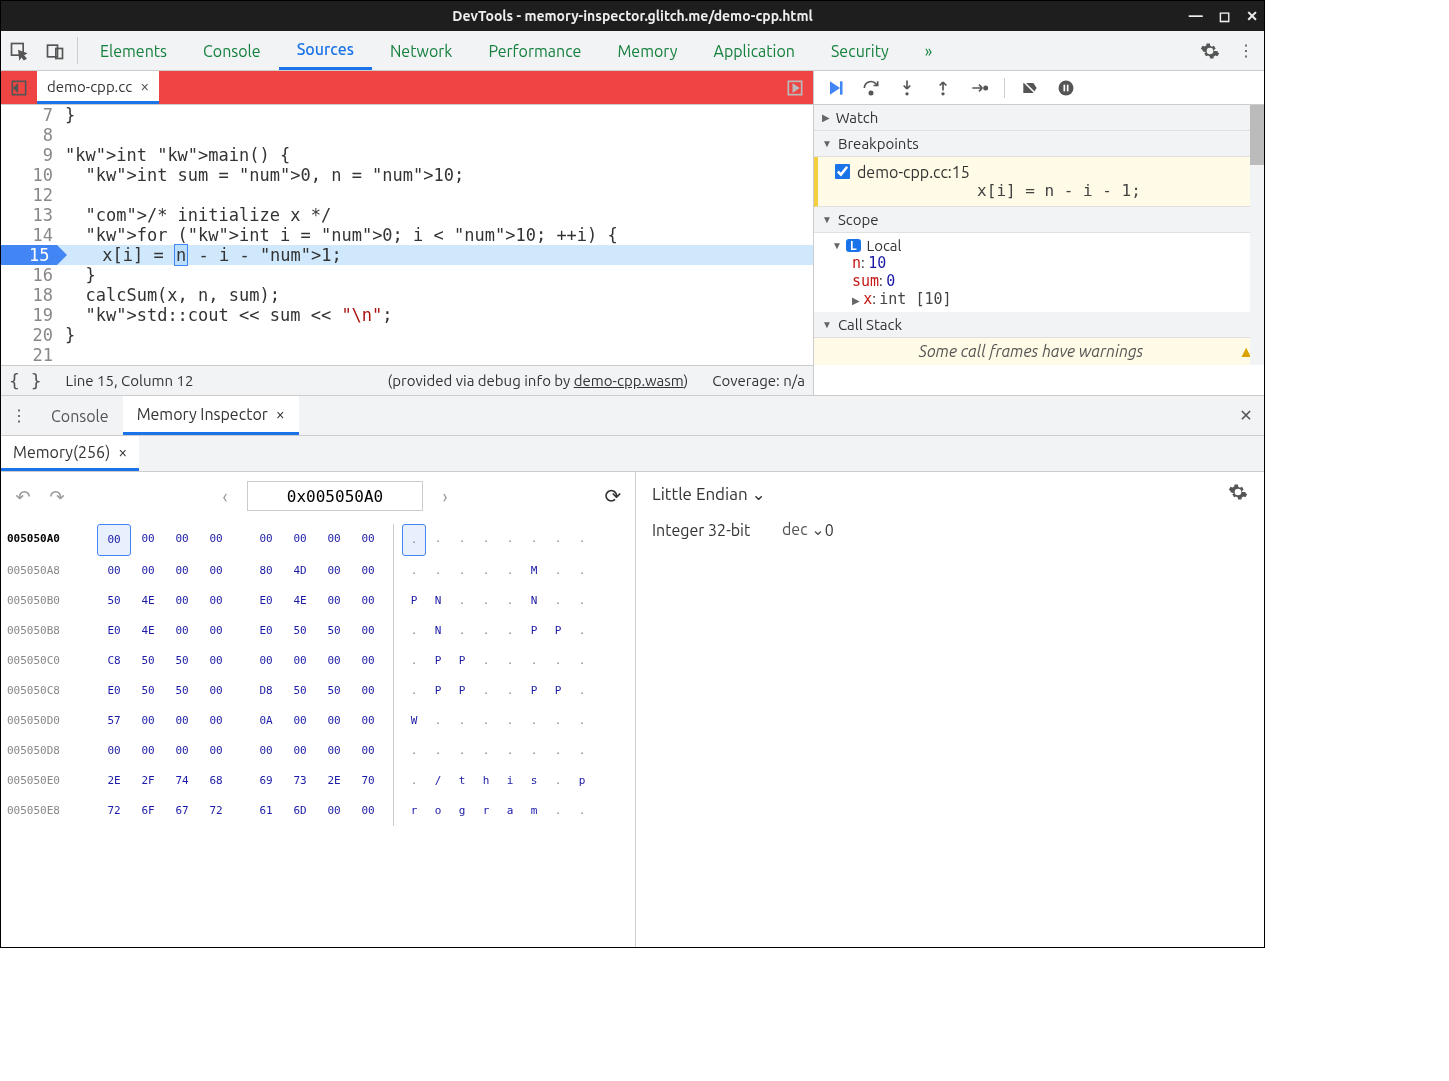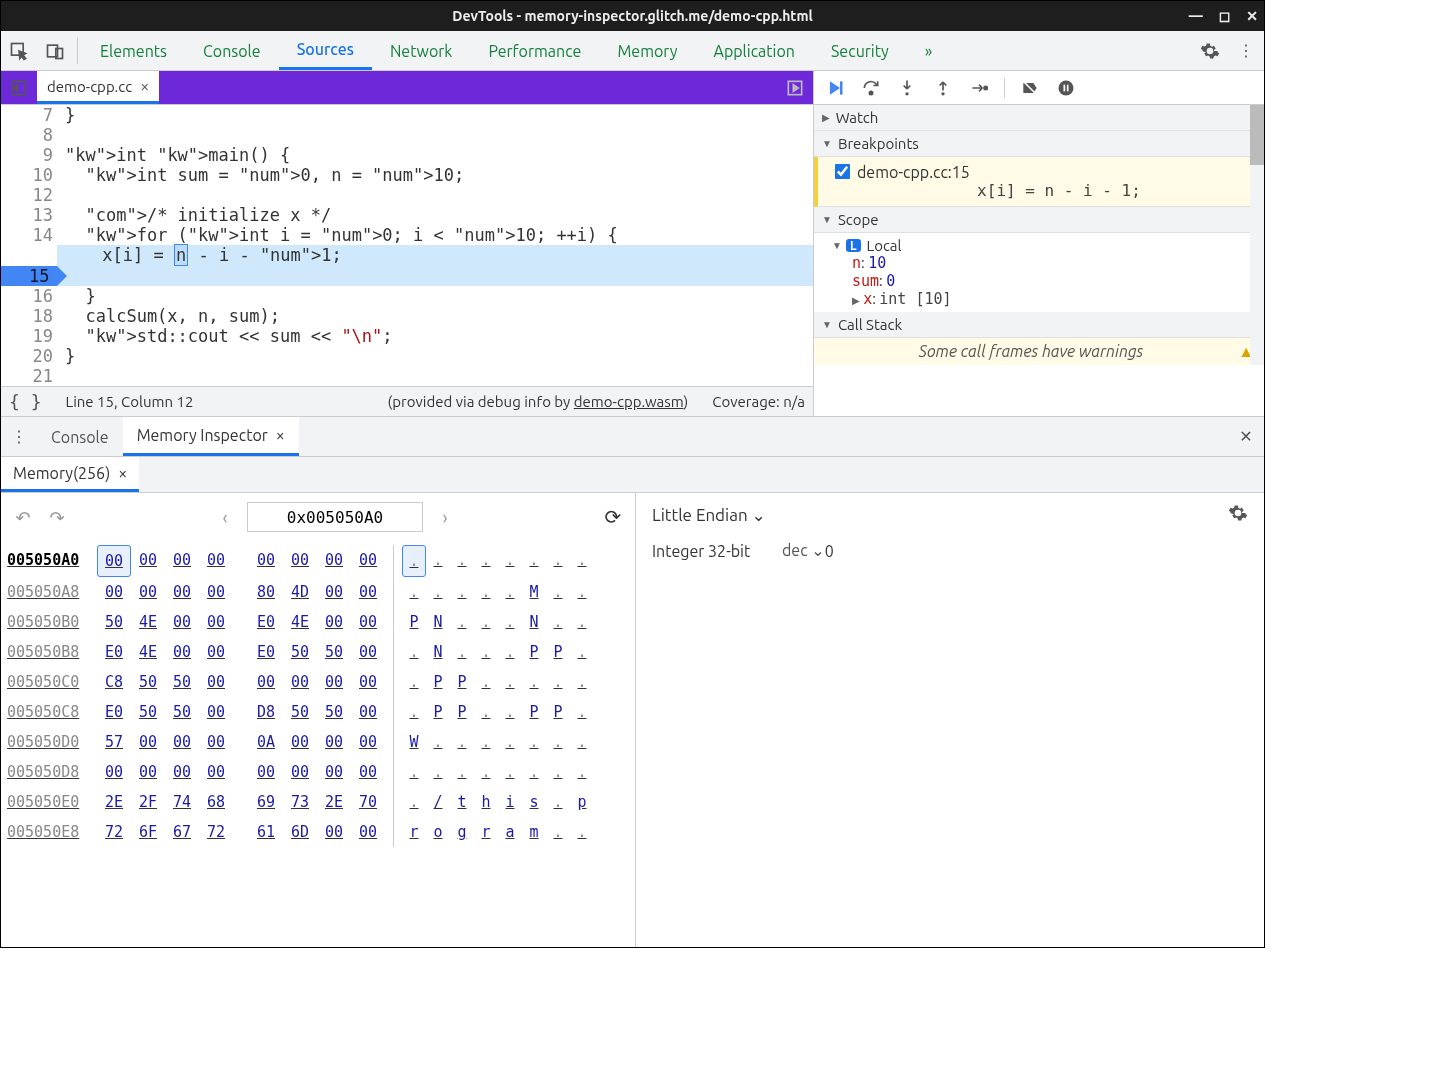--- a/index.html
+++ b/index.html
@@ -80,21 +80,21 @@
 }
 .source-pane { flex: 1; display: flex; flex-direction: column; border-right: 1px solid #ccc; }
 .debugger-pane { width: 450px; display: flex; flex-direction: column; position: relative; }
 
 
 .file-tabbar {
   height: 34px;
   border-bottom: 1px solid #ccc;
   display: flex;
   align-items: stretch;
-  background: #6d28d9;
+  background: #ef4444;
 }
 .file-tabbar .icon-btn {
   width: 36px;
   display: flex;
   align-items: center;
   justify-content: center;
   color: #555;
 }
 .file-tabbar .file-tab {
   background: #fff;
@@ -116,23 +116,22 @@
 }
 .code-line { display: flex; min-height: 20px; }
 .gutter {
   width: 60px;
   text-align: right;
   padding-right: 8px;
   color: #888;
 }
 .code-line.exec .gutter {
   background: #4285f4;
-  color: #0f172a;
+  color: #ffffff;
   position: relative;
-  margin-top: 21px;
 }
 .code-line.exec .gutter::after {
   content: "";
   position: absolute;
   right: -10px; top: 0;
   border-left: 10px solid #4285f4;
   border-top: 10px solid transparent;
   border-bottom: 10px solid transparent;
 }
 .code-line.exec .code-text { background: #cfe8fc; width: 100%; }
@@ -236,23 +235,22 @@
 .hex-toolbar .addr-input {
   width: 176px; height: 30px;
   border: 1px solid #ccc;
   text-align: center;
   font-family: monospace;
   font-size: 16px;
 }
 
 .hex-grid {
   font-family: monospace;
-  font-size: 15px;
+  font-size: 11px;
   padding: 4px 6px;
-  text-decoration: underline;
 }
 .hex-row { display: flex; gap: 0; line-height: 30px; }
 .hex-addr { width: 90px; color: #888; }
 .hex-addr.current { color: #000; font-weight: 600; }
 .hex-bytes { display: flex; }
 .hex-byte { width: 34px; text-align: center; color: #1a1aa6; }
 .hex-byte.sel { border: 1px solid #4285f4; background: #e8f0fe; border-radius: 3px; }
 .hex-gap { width: 16px; }
 .hex-sep { width: 1px; background: #ccc; margin: 0 8px; }
 .ascii-byte { width: 24px; text-align: center; color: #1a1aa6; }

